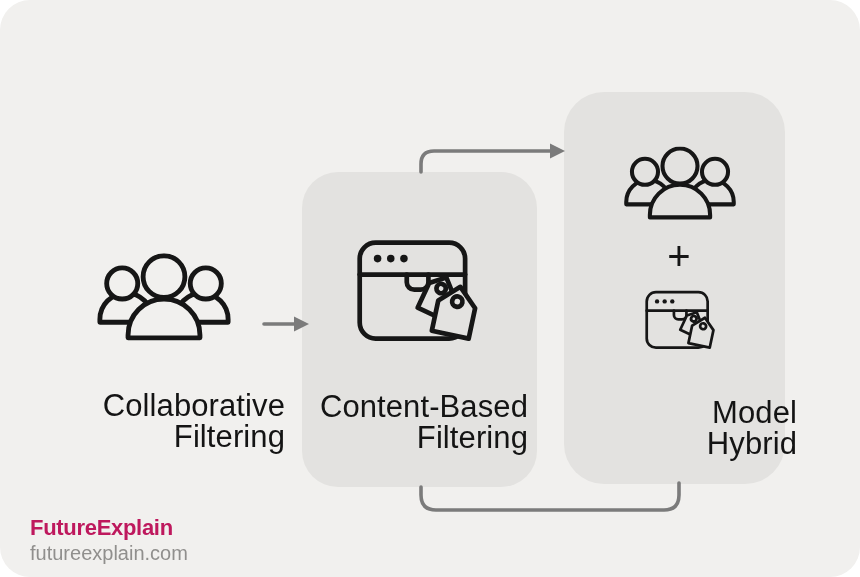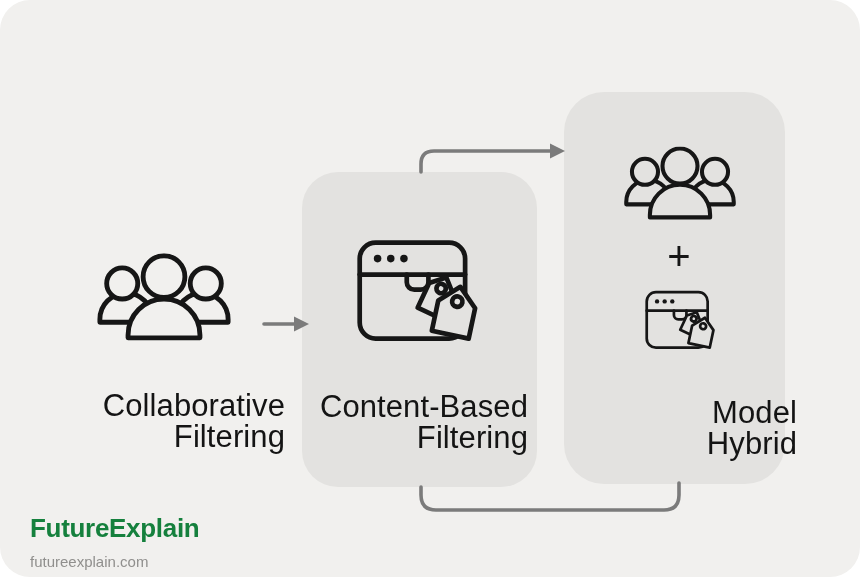--- a/index.html
+++ b/index.html
@@ -28,22 +28,22 @@
     font-size:31px;line-height:31px;font-weight:400;letter-spacing:0.1px;
   }
   .label-collab{left:45px;top:390px;width:240px;}
   .label-content{left:288px;top:391px;width:240px;}
   .label-hybrid{left:557px;top:397px;width:240px;}
   .plus{
     position:absolute;left:649px;top:234px;width:60px;height:44px;
     text-align:center;font-size:40px;line-height:44px;font-weight:400;color:#161616;
   }
   .brand{position:absolute;left:30px;top:513px;}
-  .brand-name{font-size:26px;font-weight:600;color:#15803d;letter-spacing:-0.3px;line-height:30px;}
-  .brand-domain{font-size:15px;font-weight:400;color:#908f8d;line-height:18px;margin-top:10px;}
+  .brand-name{font-size:22px;font-weight:600;color:#be185d;letter-spacing:-0.3px;line-height:30px;}
+  .brand-domain{font-size:20px;font-weight:400;color:#908f8d;line-height:18px;margin-top:1px;}
 </style>
 </head>
 <body>
 
 <svg width="0" height="0" style="position:absolute" aria-hidden="true">
   <defs>
     <symbol id="people-group" viewBox="0 0 140 92">
       <g stroke="currentColor" stroke-width="5" fill="var(--occ)" stroke-linecap="round" stroke-linejoin="round">
         <path d="M4 71 v-3 c0 -15 12 -27 27 -27 c15 0 27 12 27 27 v3 z"></path>
         <path d="M82 71 v-3 c0 -15 12 -27 27 -27 c15 0 27 12 27 27 v3 z"></path>

